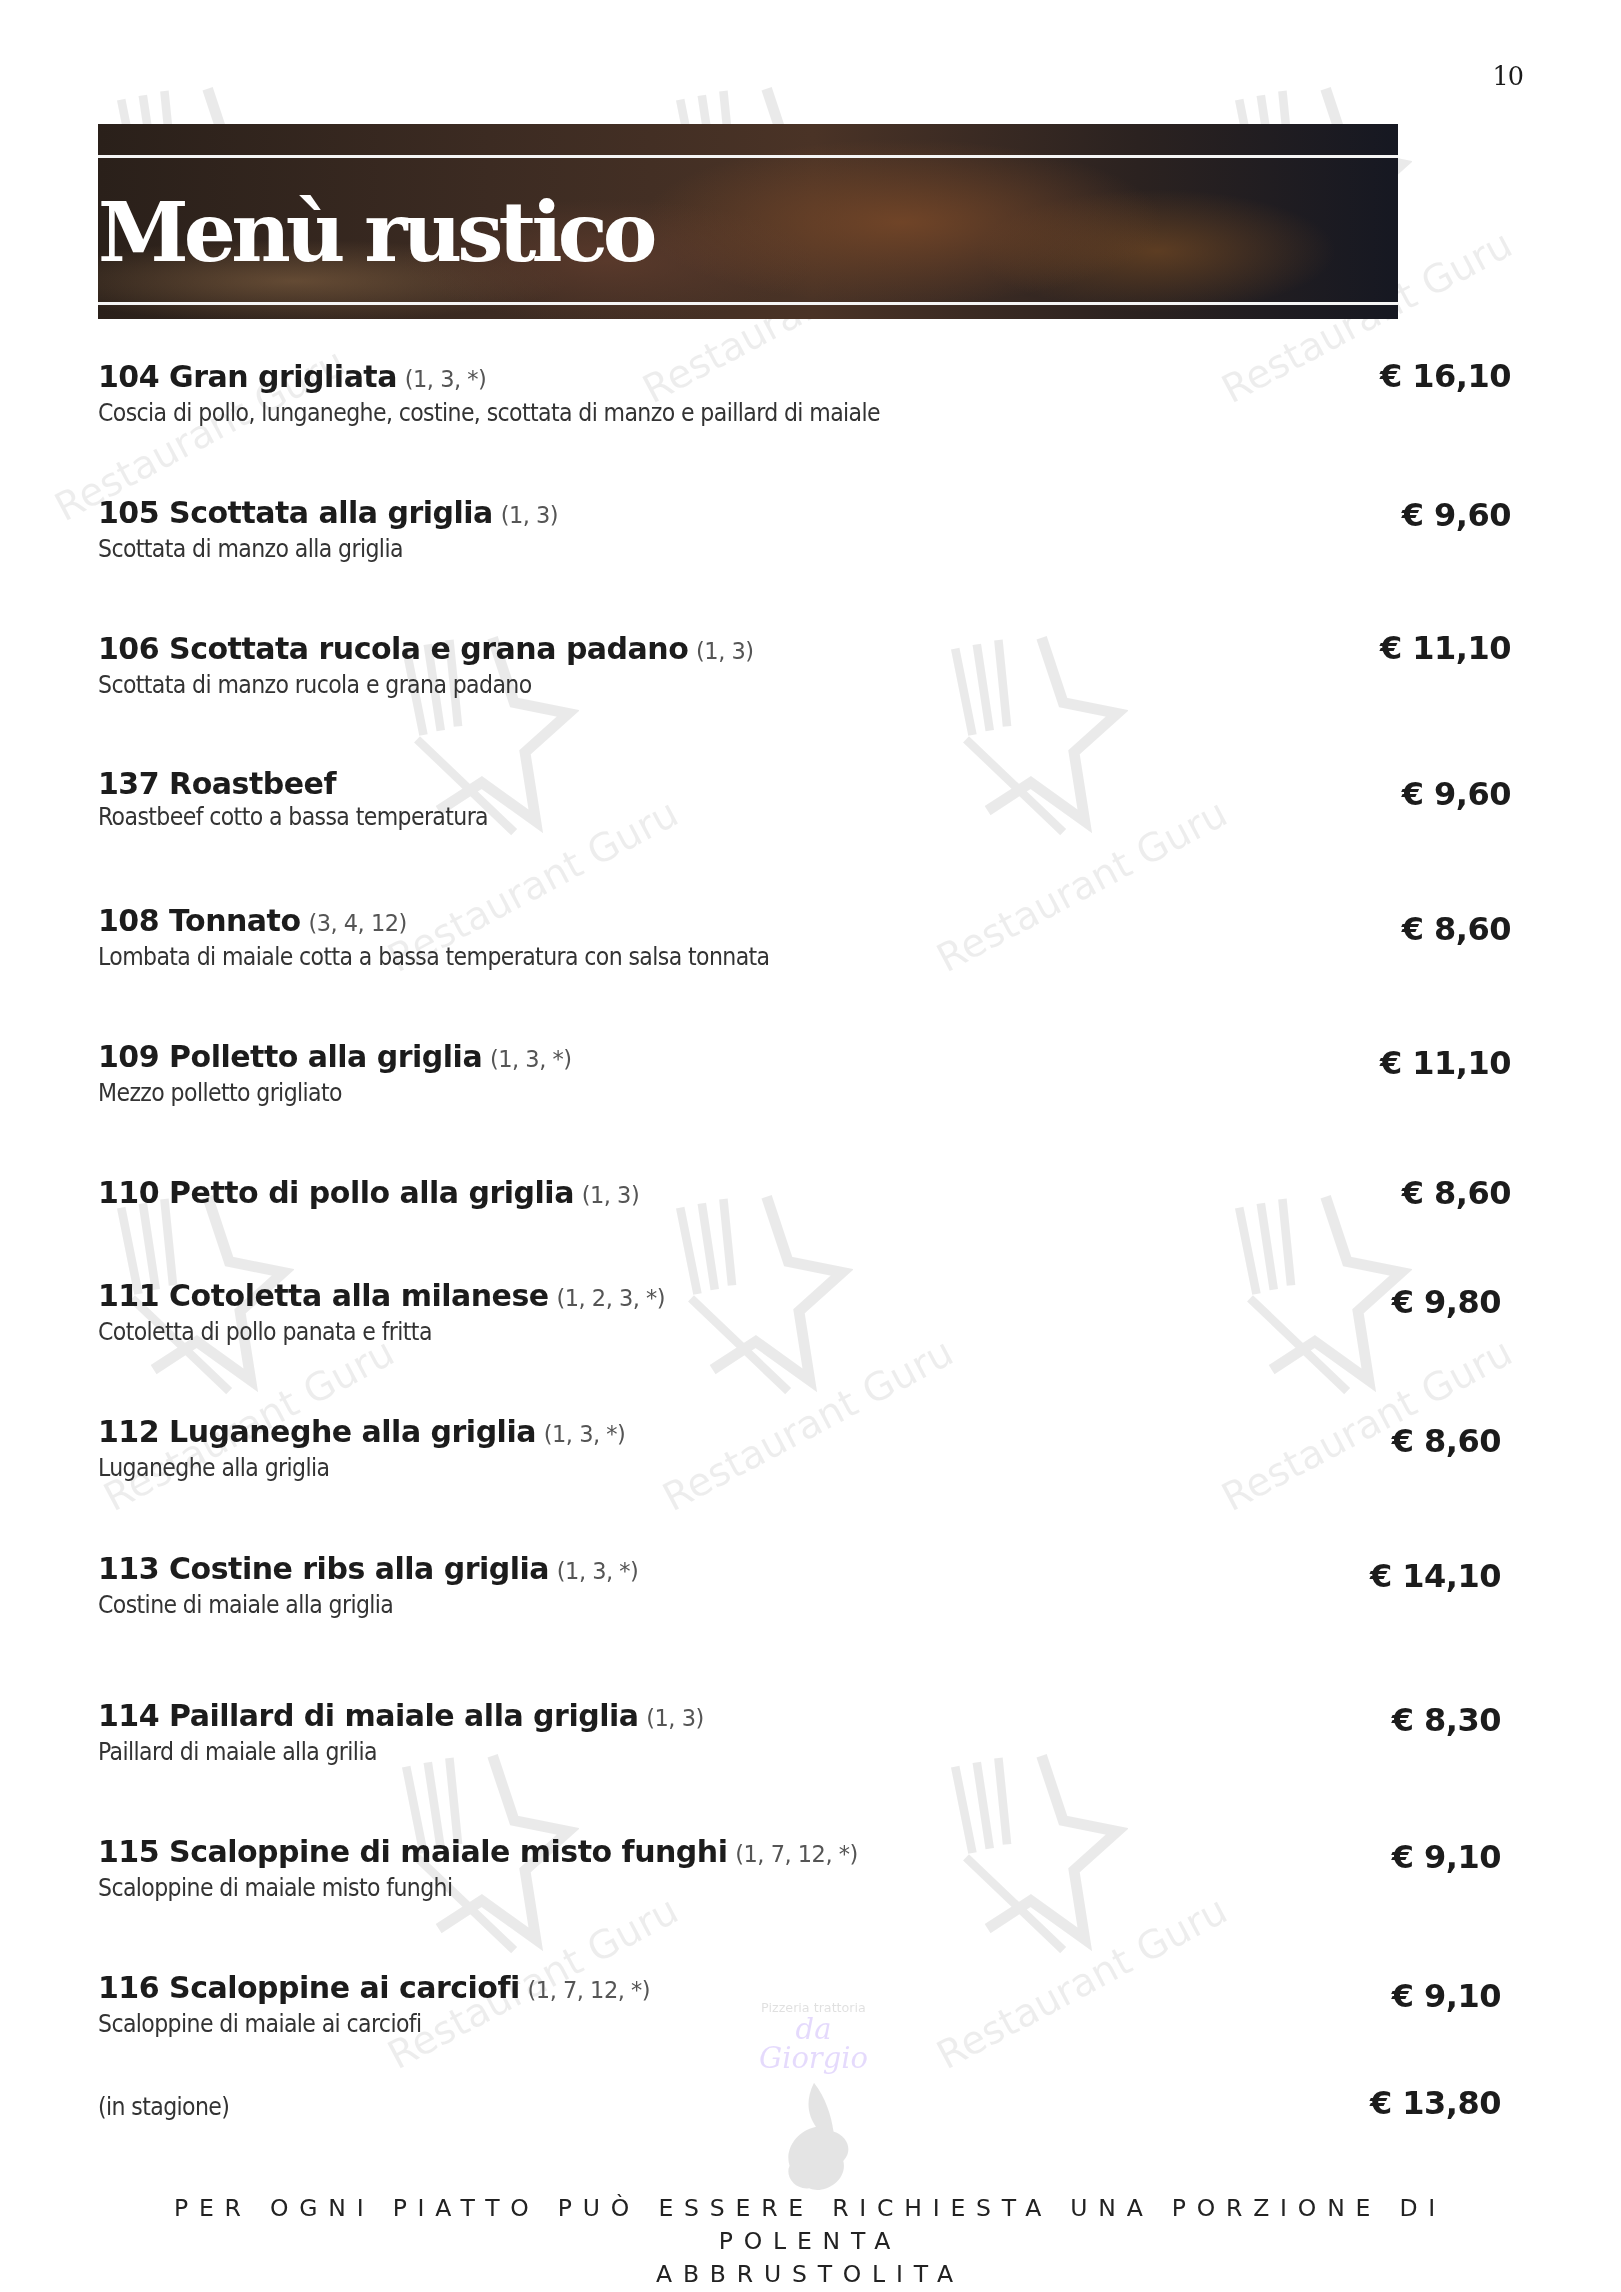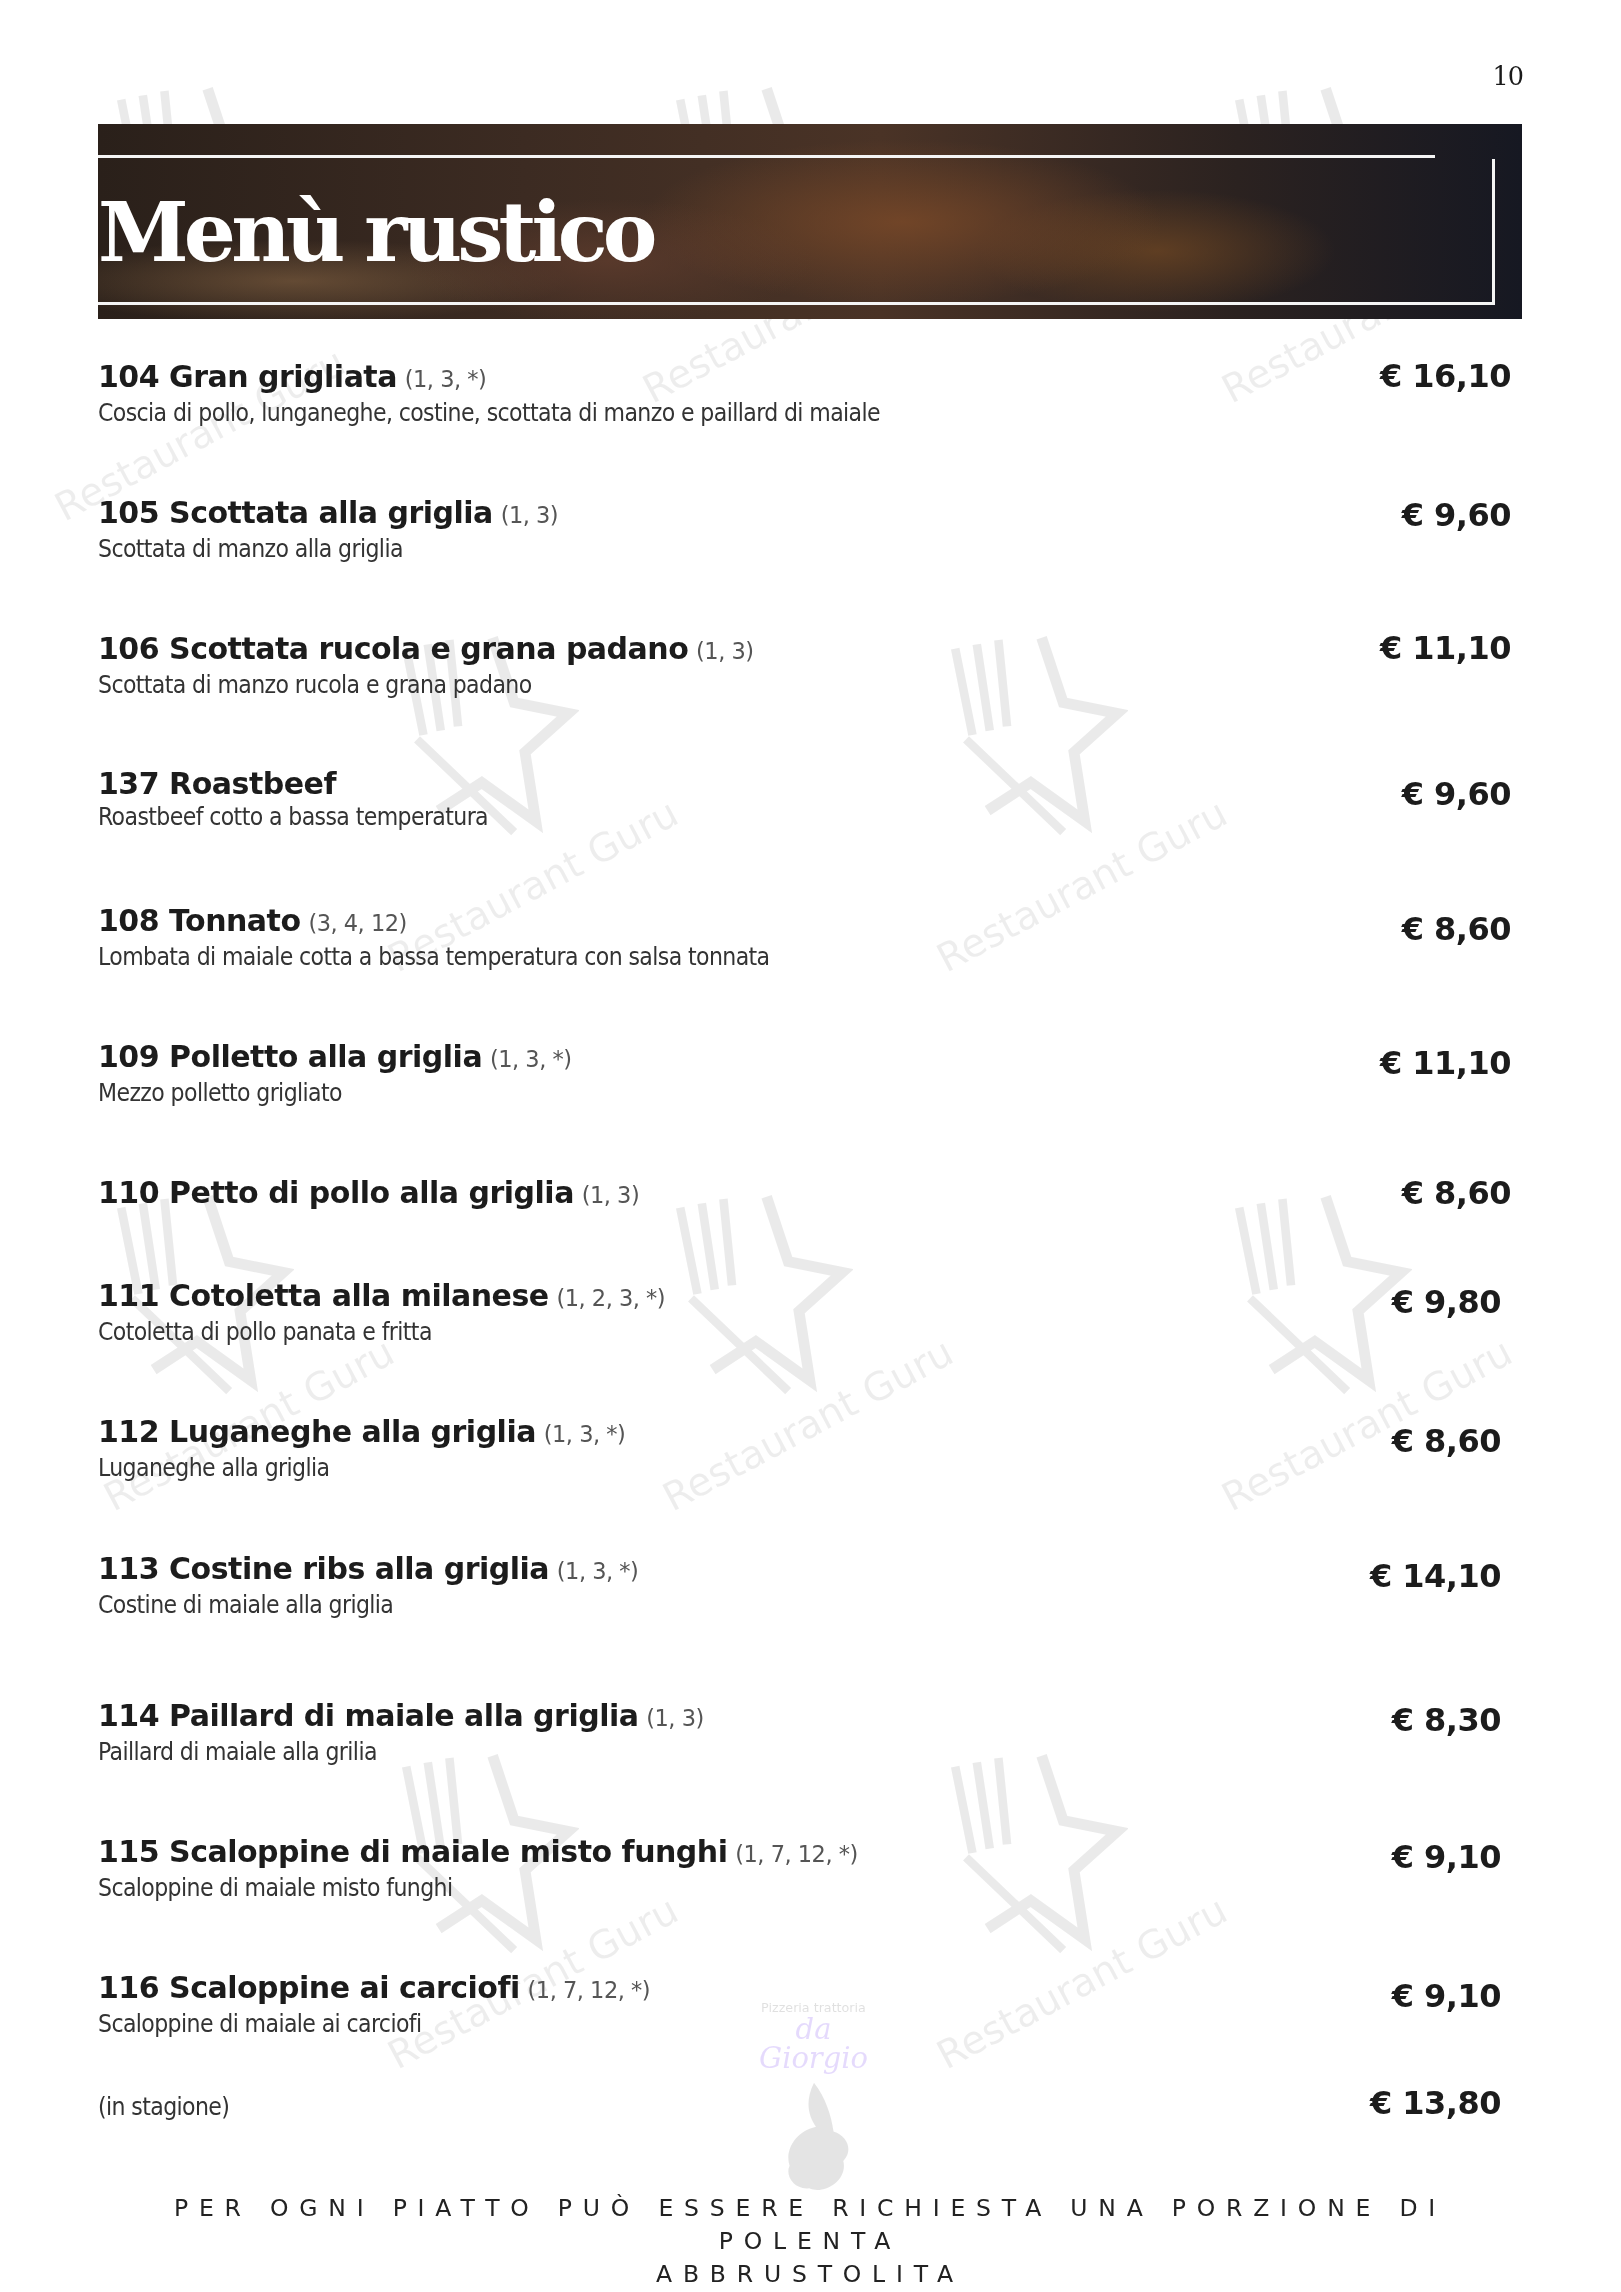--- a/index.html
+++ b/index.html
@@ -7,21 +7,21 @@
       width: 1621px; height: 2293px; position: relative; overflow: hidden;
       background: #ffffff; color: #1c1c1c;
       font-family: "DejaVu Sans", sans-serif;
     }
     .page-number {
       position: absolute; right: 98px; top: 61px;
       font-family: "DejaVu Serif", serif; font-weight: normal; font-size: 25.5px;
       letter-spacing: -1px; color: #1a1a1a;
     }
     .banner {
-      position: absolute; left: 98px; top: 124px; width: 1424px; height: 195px;
+      position: absolute; left: 98px; top: 124px; width: 1300px; height: 195px;
       overflow: hidden;
       background:
         radial-gradient(ellipse 372px 118px at 804px 98px, rgba(120,72,40,0.85), rgba(0,0,0,0) 70%),
         radial-gradient(ellipse 294px 88px at 510px 137px, rgba(95,60,45,0.8), rgba(0,0,0,0) 70%),
         radial-gradient(ellipse 255px 88px at 1059px 127px, rgba(110,70,35,0.75), rgba(0,0,0,0) 70%),
         radial-gradient(ellipse 392px 59px at 196px 157px, rgba(140,105,70,0.55), rgba(0,0,0,0) 70%),
         linear-gradient(90deg, #2a201a 0%, #3c2b22 30%, #4a3326 55%, #2b2220 80%, #161822 100%);
     }
     .banner .line-top {
       position: absolute; left: 0; top: 31px; width: 1337px; height: 2.9px; background: #f5f5f5;

